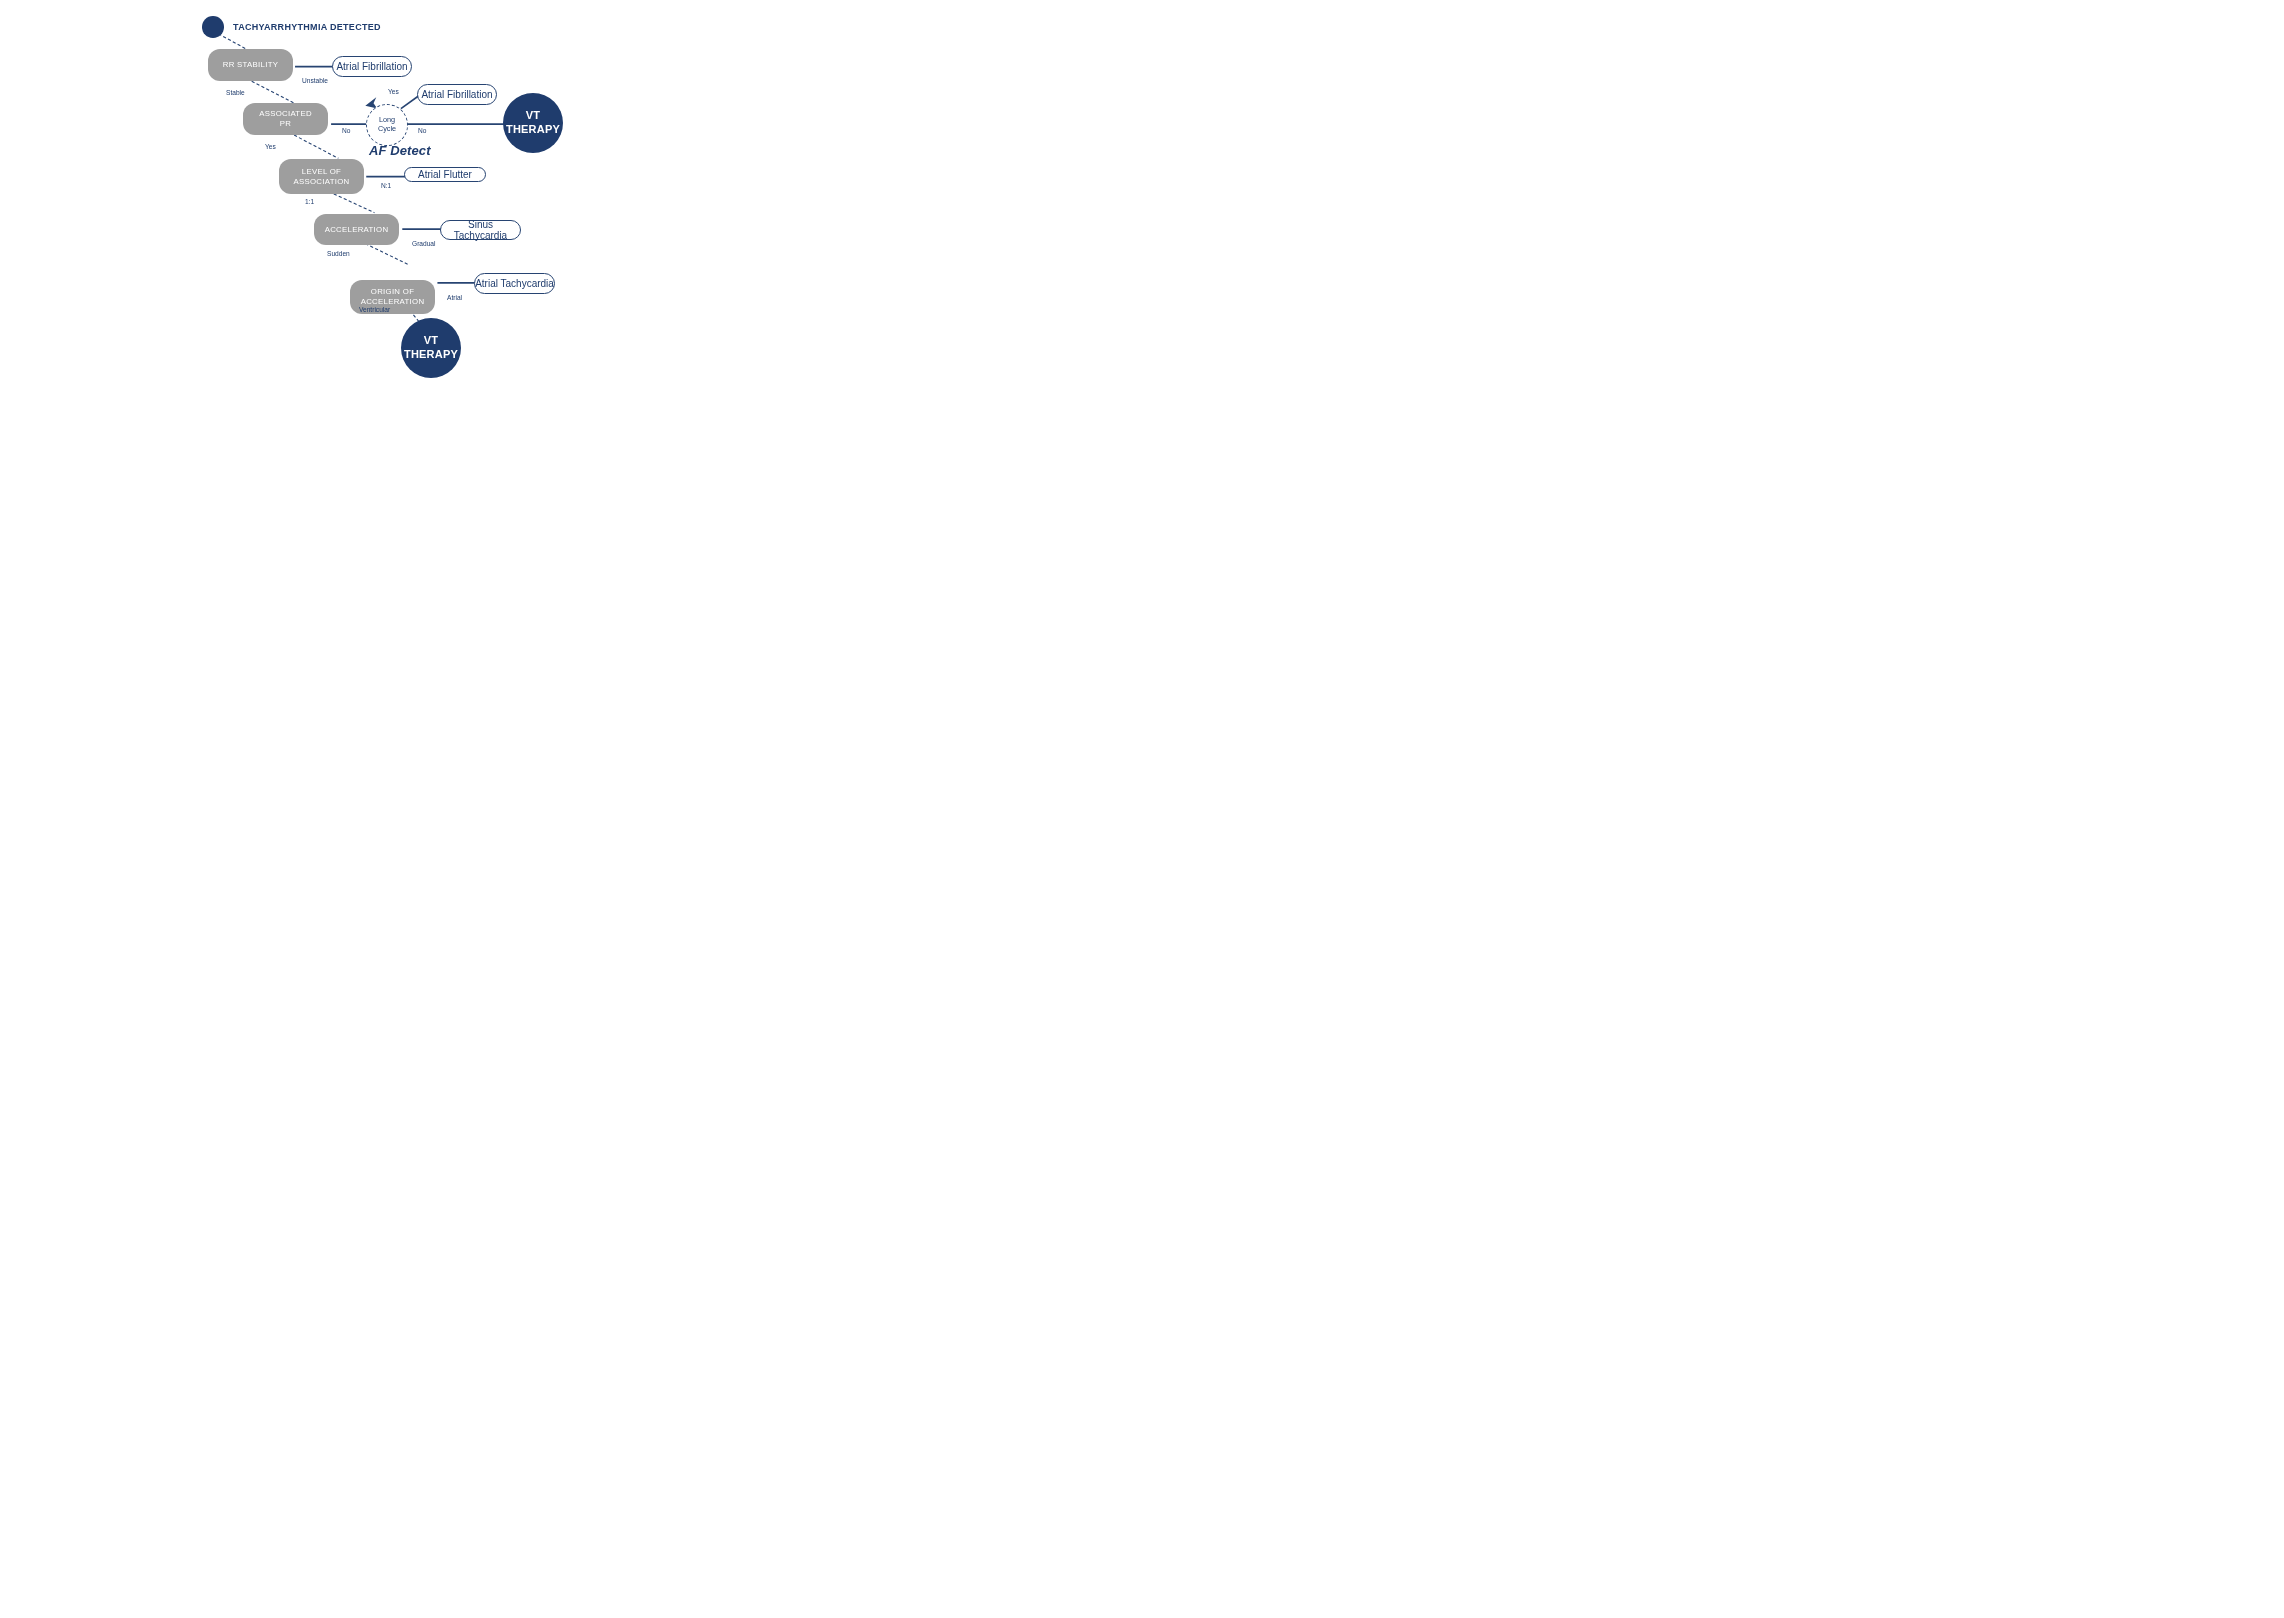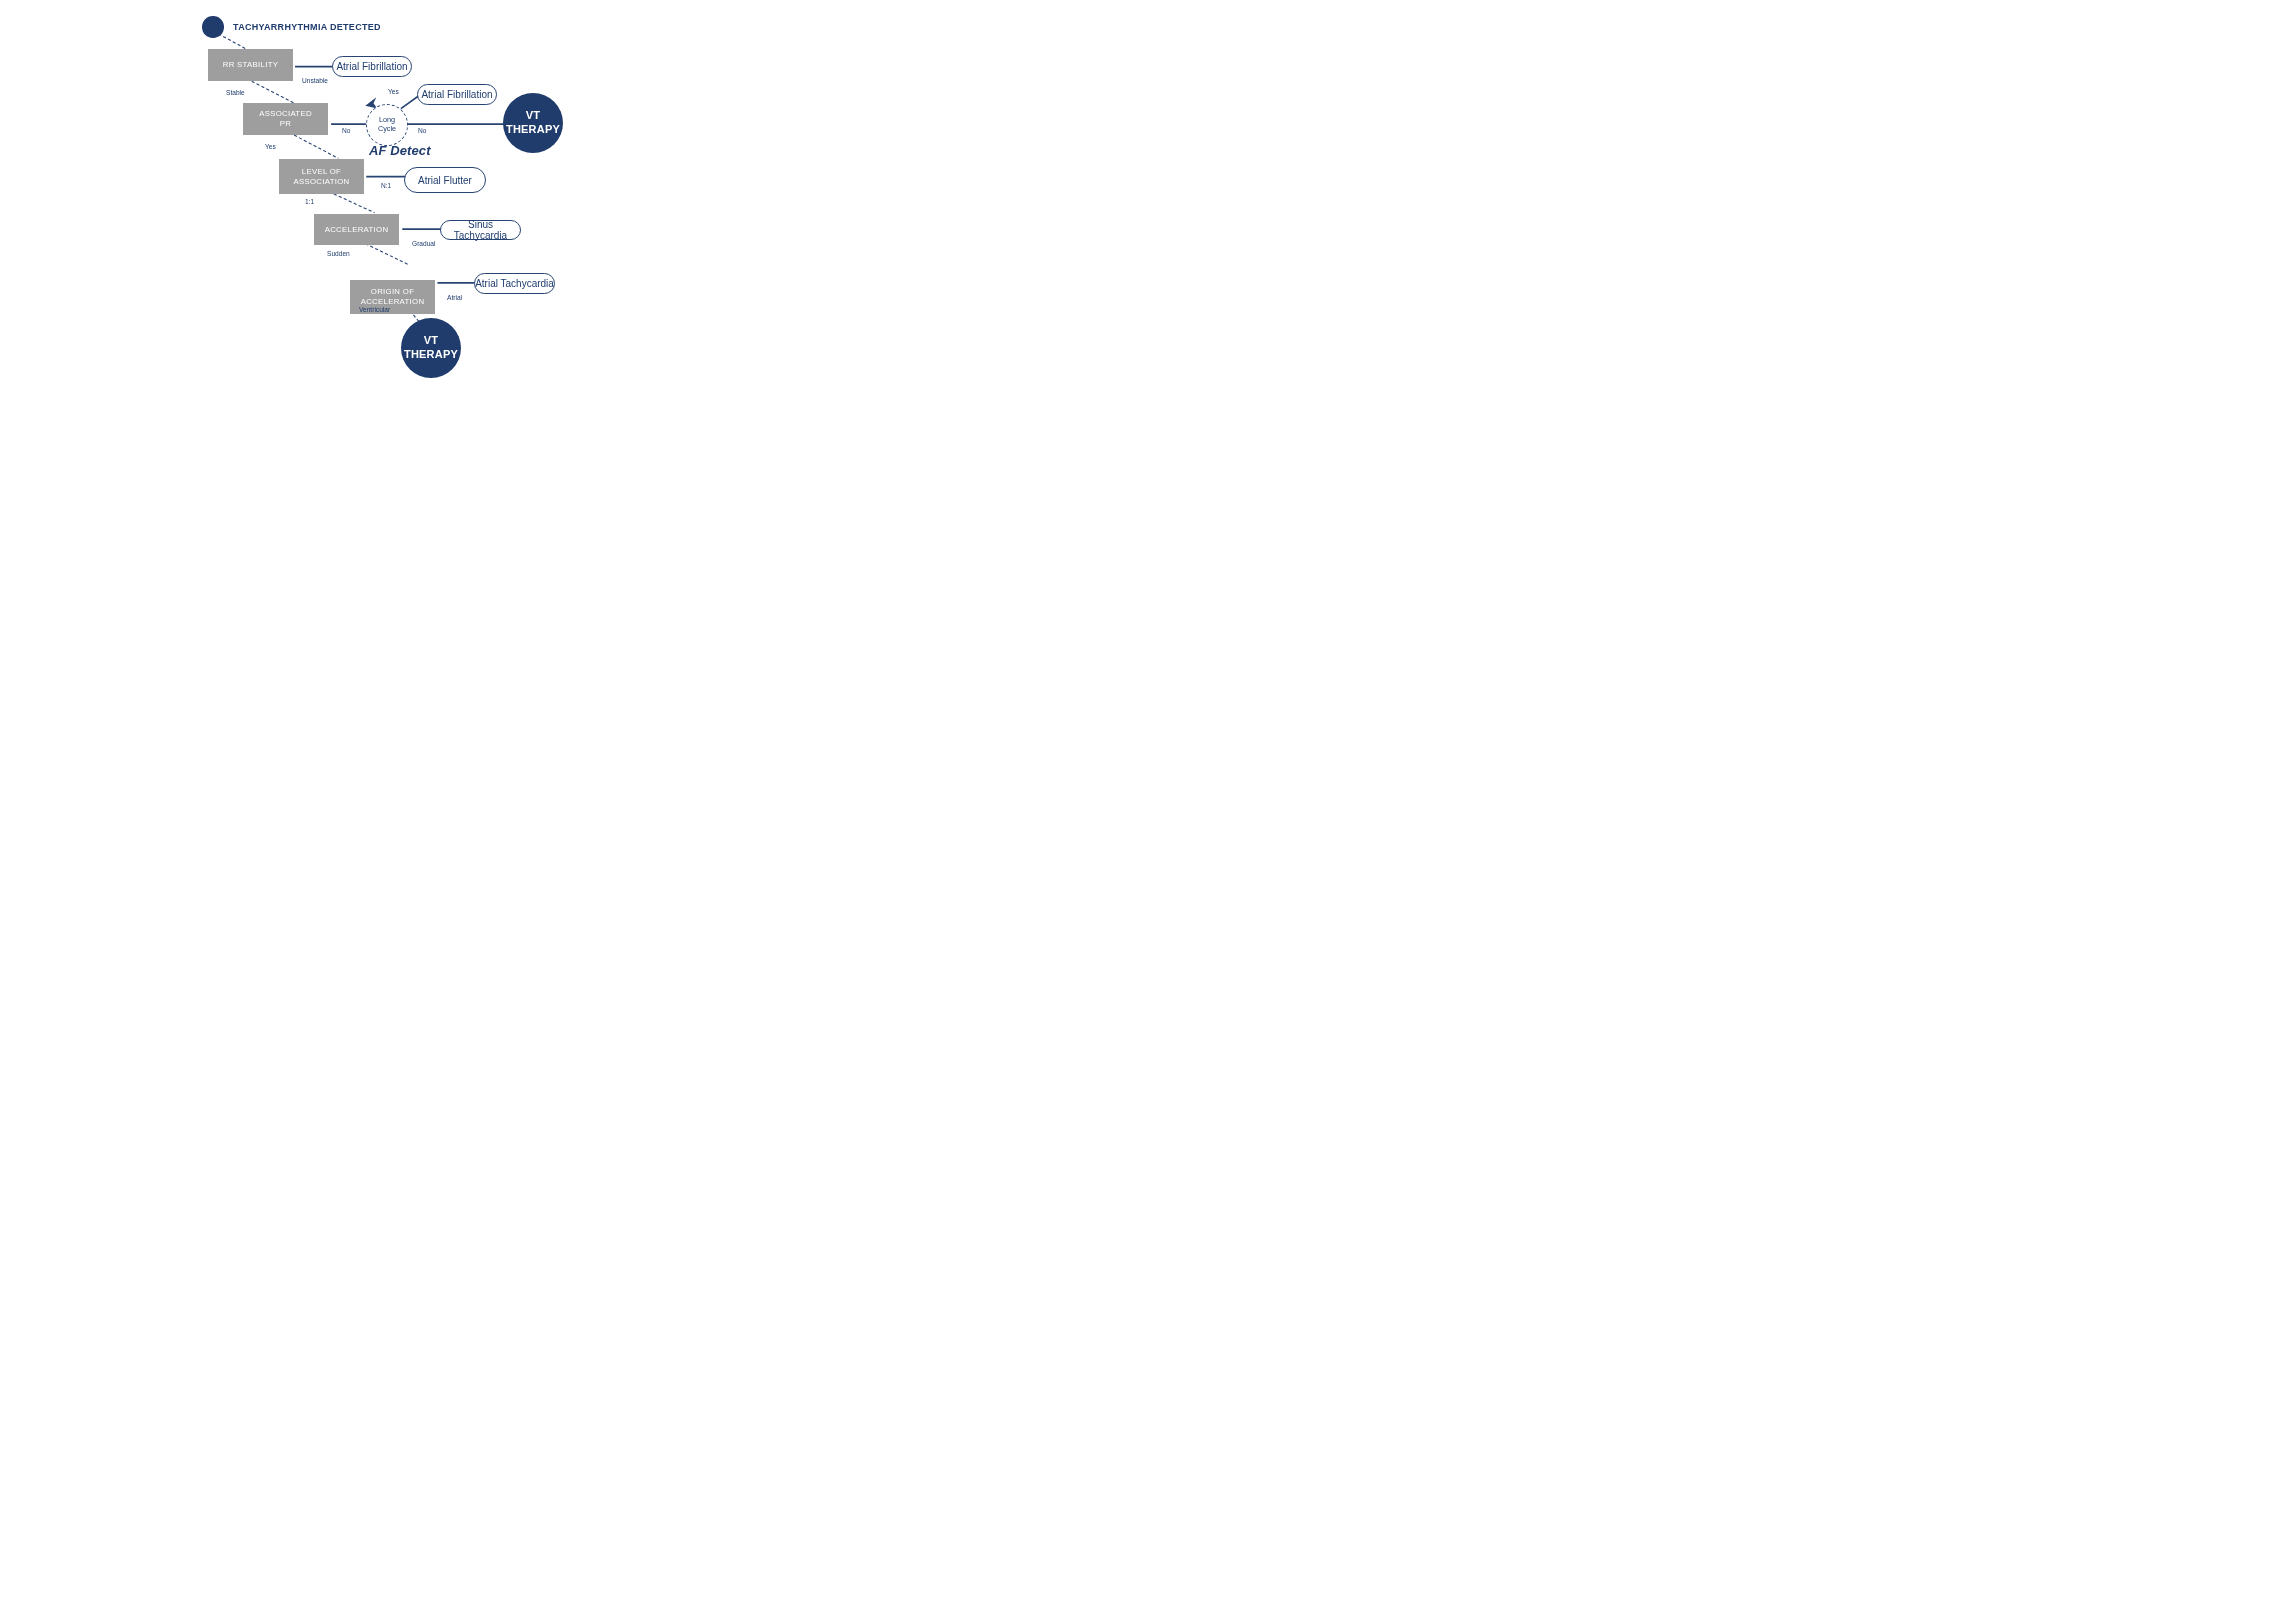--- a/index.html
+++ b/index.html
@@ -5,21 +5,21 @@
 <style>
   html,body{margin:0;padding:0;background:#ffffff;}
   body{
     font-family:"Liberation Sans", sans-serif;
     width:706px;height:392px;position:relative;overflow:hidden;
   }
   #stage{position:absolute;left:0;top:0;width:706px;height:392px;}
   svg#wires{position:absolute;left:0;top:0;width:706px;height:392px;}
 
   .node{position:absolute;box-sizing:border-box;display:flex;
-        align-items:center;justify-content:center;text-align:center;}
+        align-items:center;justify-content:center;text-align:center;border-radius:12px;}
 
   
   .decision{
     background:#9e9e9e;color:#ffffff;
     font-size:7.8px;font-weight:400;letter-spacing:0.3px;line-height:1.28;
   }
   
   .pill{
     background:#ffffff;border:0.9px solid #274472;border-radius:456px;
     color:#1f3c6d;font-size:10px;font-weight:400;
@@ -114,21 +114,21 @@
   </div>
 
   <div class="node pill" style="left:332px;top:56px;width:80px;height:21px;">
     <span>Atrial Fibrillation</span>
   </div>
 
   <div class="node pill" style="left:417px;top:84px;width:80px;height:20.6px;">
     <span>Atrial Fibrillation</span>
   </div>
 
-  <div class="node pill" style="left:404px;top:167px;width:82px;height:26px;">
+  <div class="node pill" style="left:404px;top:167px;width:82px;height:15px;">
     <span>Atrial Flutter</span>
   </div>
 
   <div class="node pill" style="left:440px;top:220px;width:81px;height:19.6px;">
     <span>Sinus Tachycardia</span>
   </div>
 
   <div class="node pill" style="left:474px;top:273px;width:81px;height:20.6px;">
     <span>Atrial Tachycardia</span>
   </div>

